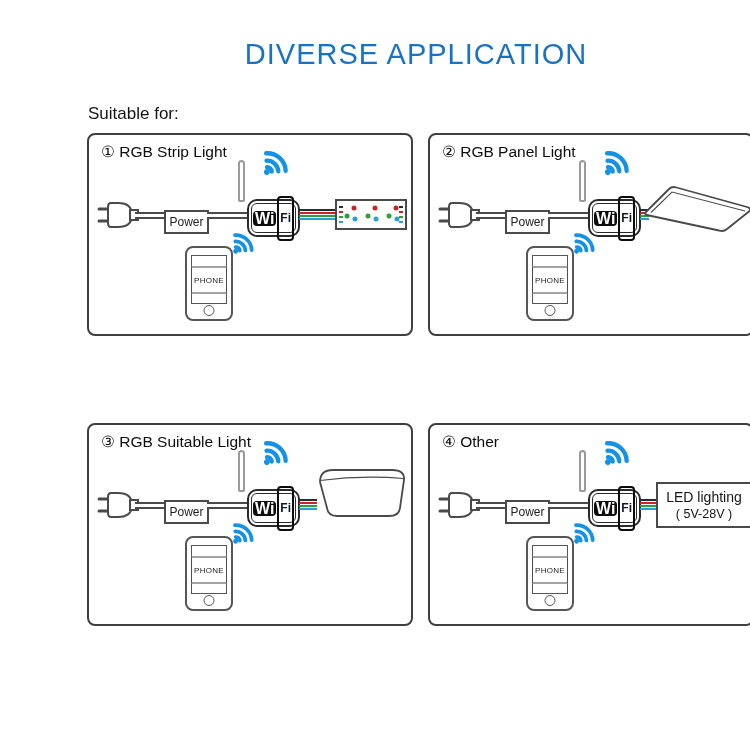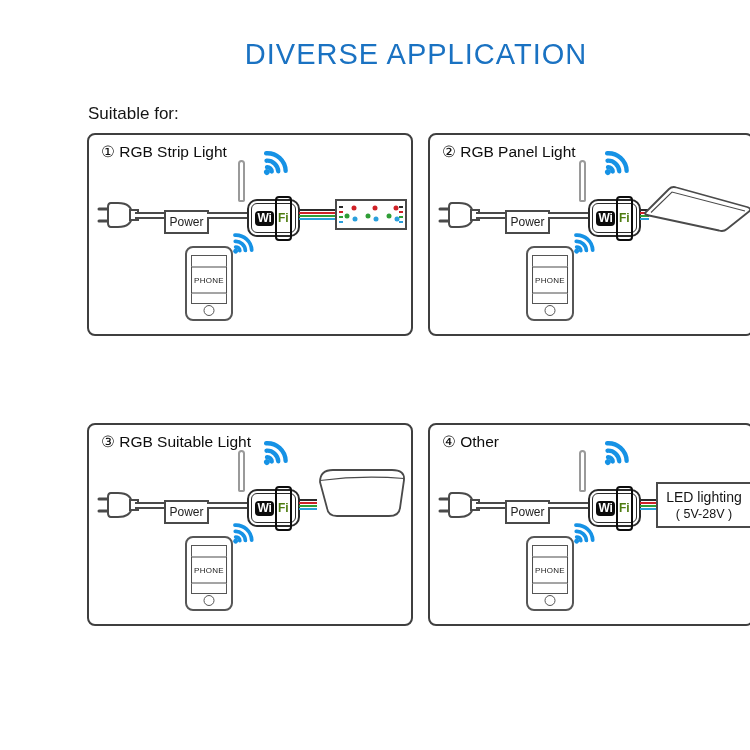--- a/index.html
+++ b/index.html
@@ -25,22 +25,22 @@
             background:#fff;display:flex;align-items:center;justify-content:center;
             font-size:12px;color:#222;box-sizing:border-box;}
   
   .antenna{position:absolute;left:149px;top:25px;width:7px;height:42px;background:#fff;
            border:2px solid #9a9a9a;border-radius:4px 4px 2px 2px;box-sizing:border-box;}
   .ctrl{position:absolute;left:158px;top:64px;width:53px;height:38px;background:#fff;
         border:2px solid #2a2a2a;border-radius:10px;padding:2px;box-sizing:border-box;}
   .ctrl-inner{width:100%;height:100%;border:1.5px solid #2a2a2a;border-radius:6px;
               display:flex;align-items:center;justify-content:center;box-sizing:border-box;}
   .wi{background:#0c0c0c;color:#fff;border-radius:4px;padding:0 2px;
-      font-size:12px;font-weight:bold;line-height:15px;}
-  .fi{border:2px solid #0c0c0c;border-radius:4px;padding:14px 1px;margin-left:1px;color:#4d7c0f;
+      font-size:16px;font-weight:bold;line-height:15px;}
+  .fi{border:2px solid #0c0c0c;border-radius:4px;padding:14px 1px;margin-left:1px;color:#0f172a;
       font-size:12px;font-weight:bold;line-height:13px;}
   .wifi-sig{position:absolute;transform:rotate(42deg);}
   .sig-ctrl{left:169px;top:10px;width:35px;height:35px;}
   .sig-phone{left:139px;top:93px;width:30px;height:30px;}
   
   .ribbon{position:absolute;left:210px;top:74px;display:flex;flex-direction:column;gap:1px;}
   .rw{display:block;height:2px;width:100%;}
   .rw.k{background:var(--wire_black);} .rw.r{background:var(--wire_red);}
   .rw.g{background:var(--wire_green);} .rw.b{background:var(--wire_blue);}
   .rib-strip{width:37px;} .rib-panel{width:9px;} .rib-ceiling{width:18px;} .rib-led{width:17px;}

